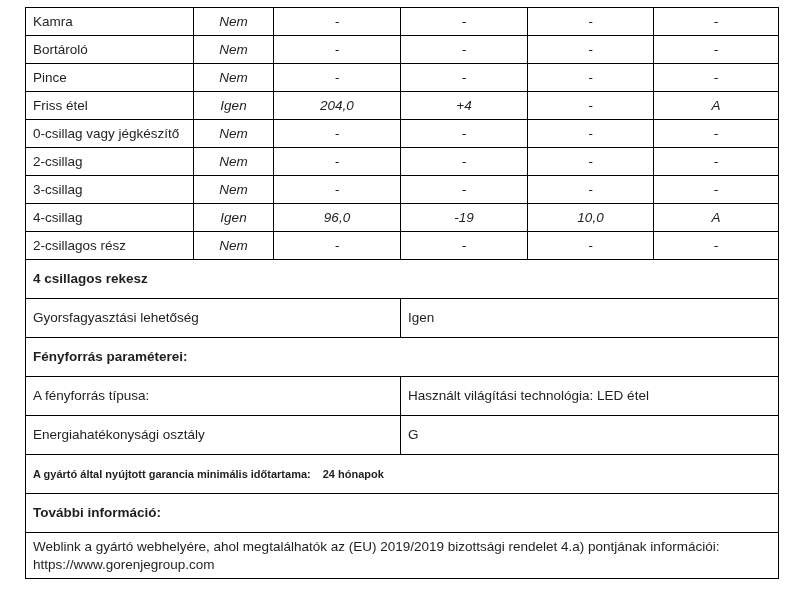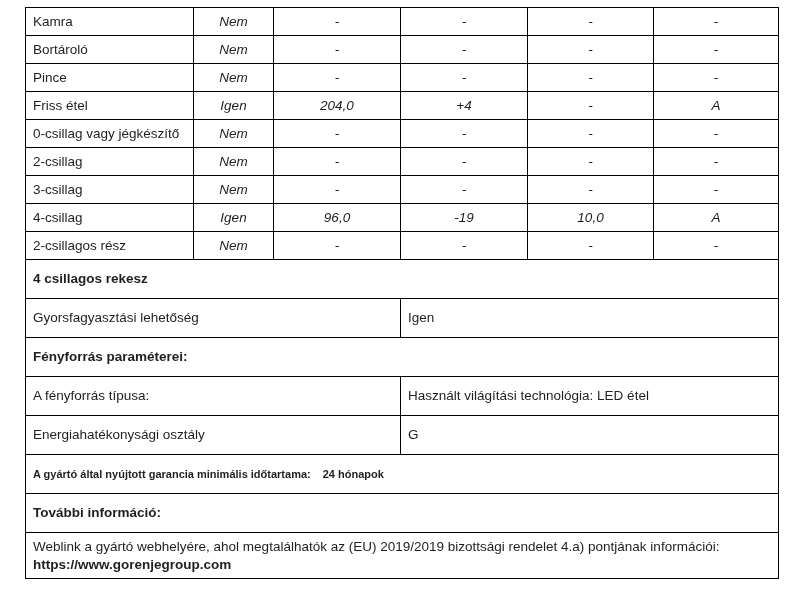--- a/index.html
+++ b/index.html
@@ -29,21 +29,21 @@
     word-wrap: break-word;
   }
   tr.std  { height: 28px; }
   tr.tall { height: 39px; }
   tr.sec  { height: 39px; }
   tr.last { height: 46px; }
   .ctr { text-align: center; font-style: italic; }
   .b   { font-weight: bold; }
   .warranty-cell { font-size: 11px; }
   .wgap { padding-left: 12px; }
-  .weblink-url { margin-top: 2px; font-weight: bold; }
+  .weblink-url { margin-top: 2px; }
 </style>
 </head>
 <body>
 
 <table class="spec">
   <colgroup>
     <col style="width:168px">
       <col style="width:80px">
       <col style="width:127px">
     <col style="width:127px">

